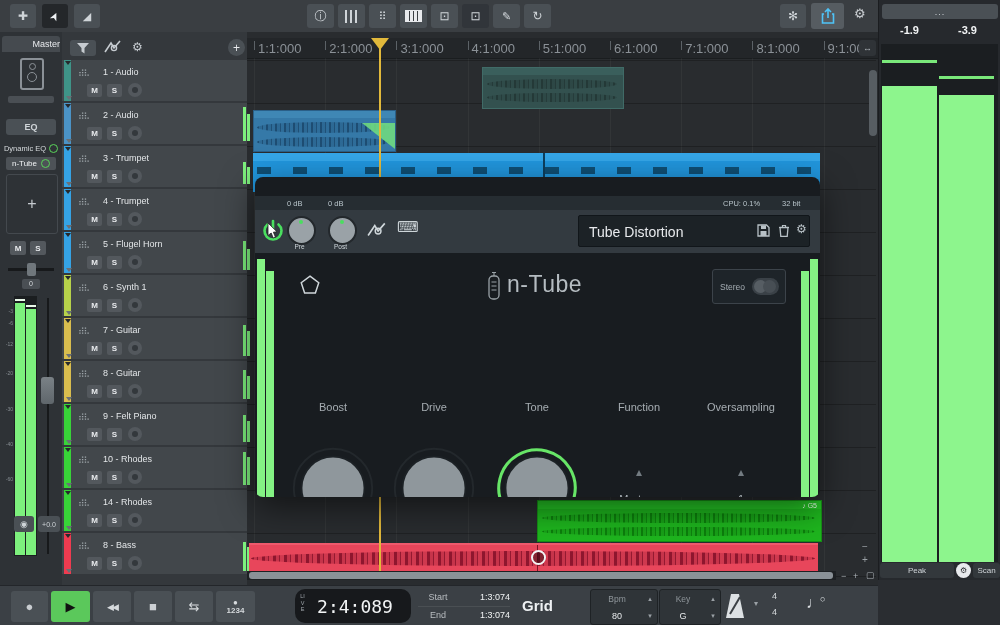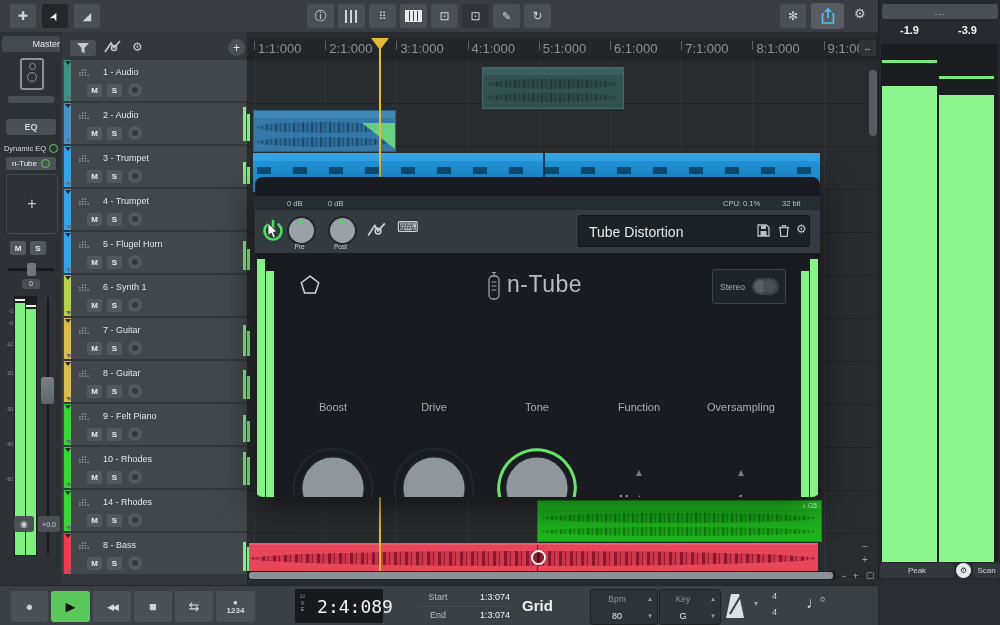--- a/index.html
+++ b/index.html
@@ -524,21 +524,21 @@
     <div class="tbtn" style="left:134px;width:38px;">
       <span style="font-size:13px;color:#ccd0d4;">■</span>
       </div>
     <div class="tbtn" style="left:175px;width:38px;">
       <span style="font-size:13px;color:#d6dadd;">⇆</span>
       </div>
     <div class="tbtn" style="left:216px;width:39px;flex-direction:column;line-height:1;">
       <span style="font-size:8px;">●</span>
       <span style="font-size:8px;font-weight:bold;">1234</span>
       </div>
-    <div class="ab" style="left:295px;top:3px;width:88px;height:34px;background:#17191c;border-radius:2px;">
+    <div class="ab" style="left:295px;top:3px;width:116px;height:34px;background:#17191c;border-radius:10px;">
       <div style="position:absolute;left:4px;top:4px;width:7px;font-size:5.5px;line-height:1.2;word-break:break-all;text-align:center;color:#9fa6ab;">LIVE</div>
       <div class="mono" style="position:absolute;left:14px;top:7px;width:92px;text-align:center;font-size:18px;color:#f2f4f5;">2:4:089</div>
     </div>
     <div class="ab sgrid" style="left:418px;top:3px;">
       <span style="color:#b8bcc0;text-align:center;border-bottom:1px solid rgba(255,255,255,.08);">Start</span>
       <span style="color:#f2f4f5;text-align:right;border-bottom:1px solid rgba(255,255,255,.08);">1:3:074</span>
       <span style="color:#b8bcc0;text-align:center;">End</span>
       <span style="color:#f2f4f5;text-align:right;">1:3:074</span>
     </div>
     <div class="ab" style="left:522px;top:11px;font-size:15px;font-weight:bold;color:#eef1f3;">Grid</div>

